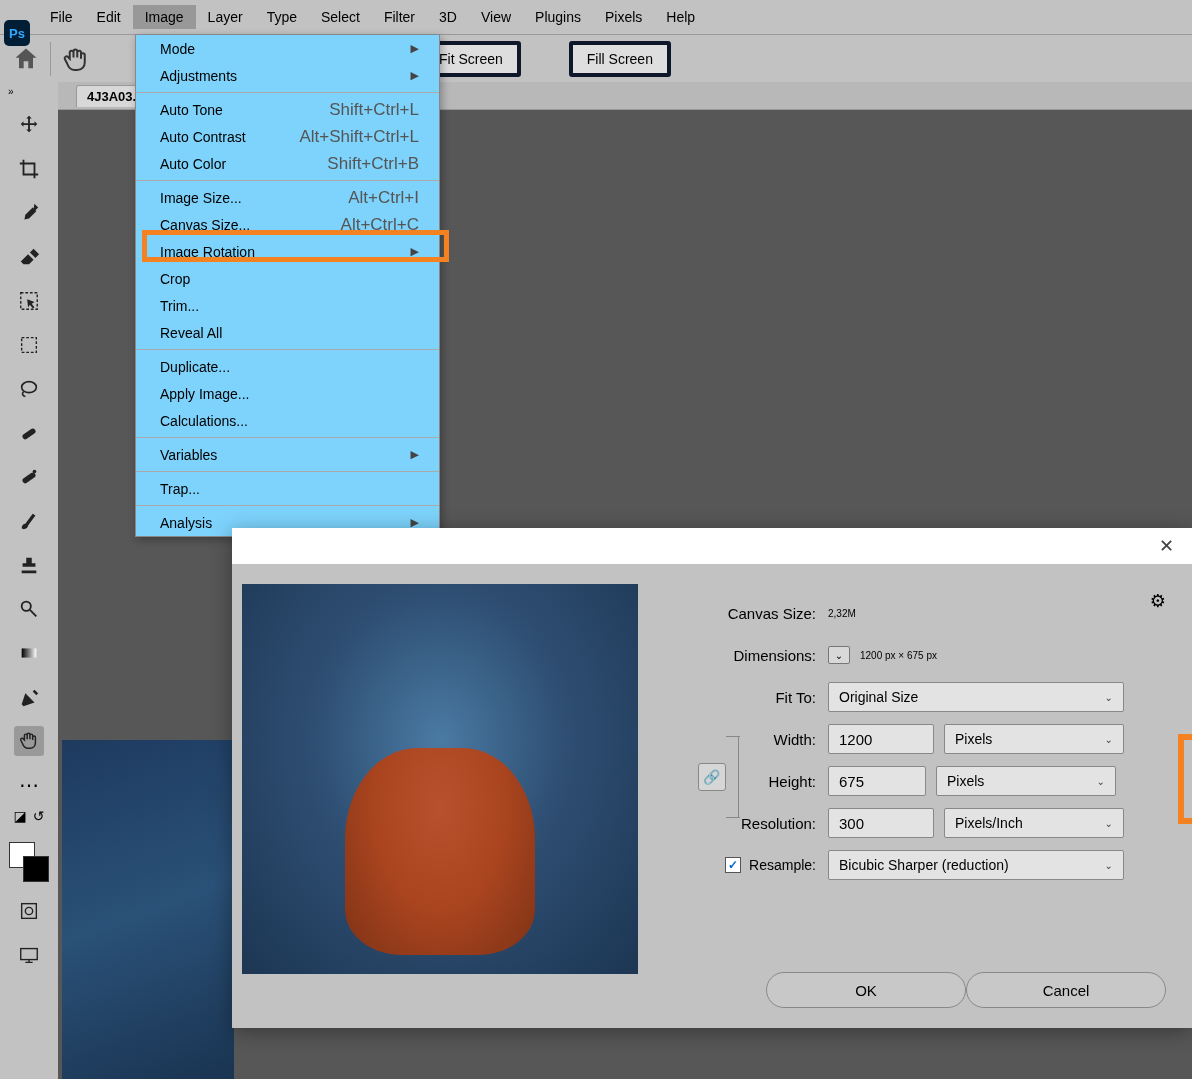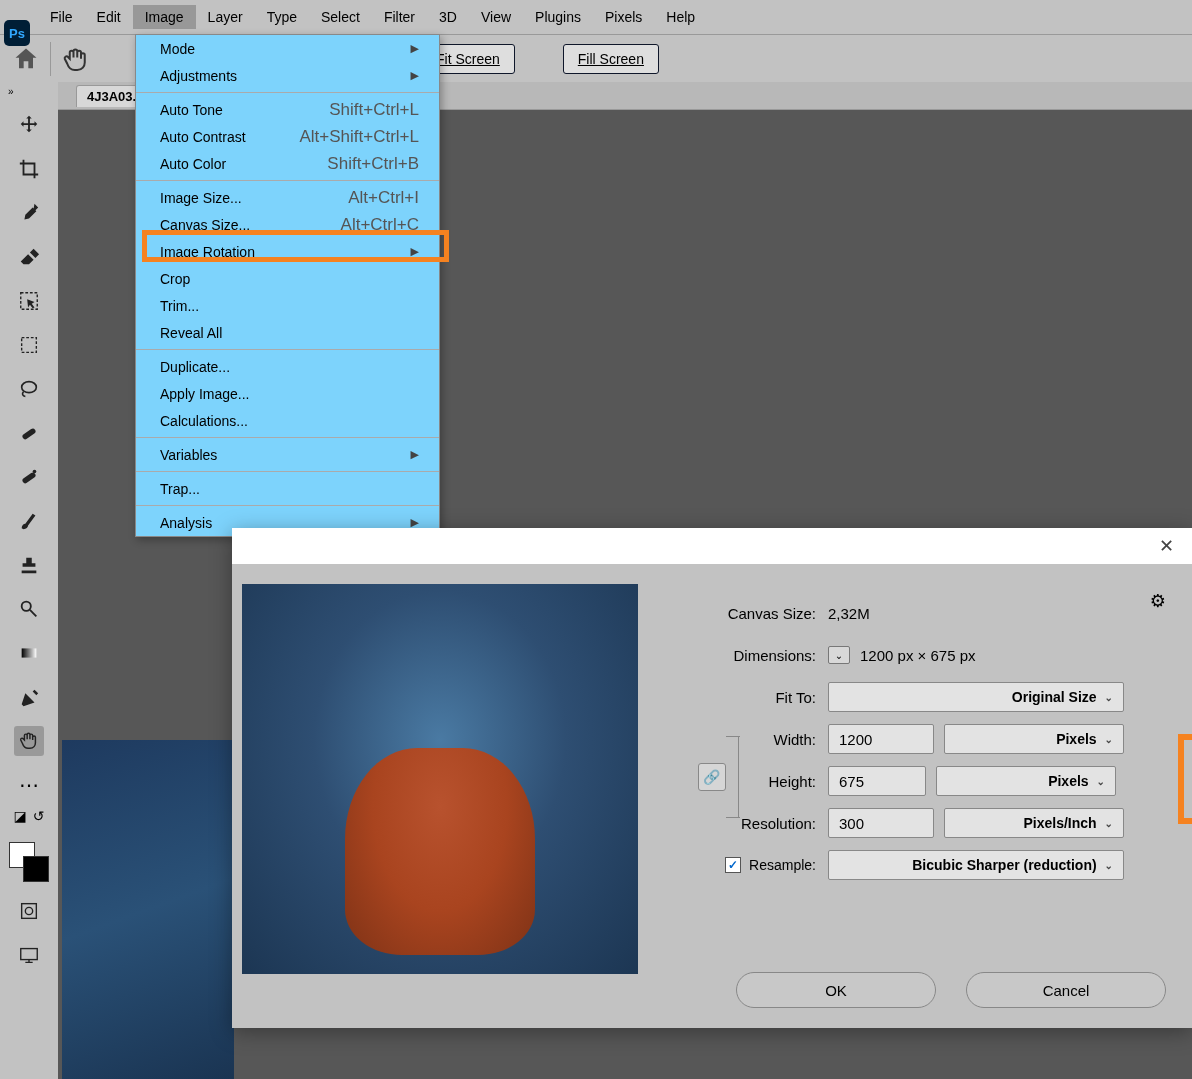--- a/index.html
+++ b/index.html
@@ -8,21 +8,21 @@
 
 .menubar { height: 34px; background: #c2c2c2; display: flex; align-items: center; padding: 0 4px; gap: 0; }
 .ps-logo { width: 26px; height: 26px; background: #001e36; border-radius: 5px; display:flex; align-items:center; justify-content:center; color:#31a8ff; font-weight:bold; font-size:13px; margin-right: 8px; margin-top: 32px;}
 .menu-item { padding: 4px 12px; cursor: default; }
 .menu-item.active { background: #989898; }
 
 
 .options-bar { height: 48px; background: #c2c2c2; border-top: 1px solid #999; display:flex; align-items:center; padding-left: 12px; gap: 10px; }
 .home-icon { width:28px; height:28px; display:flex; align-items:center; justify-content:center; }
 .hand-icon { width:30px; height:28px; }
-.opt-btn { background: #dedede; border: 1px solid #0f172a; border-radius: 3px; padding: 6px 14px; font-size:14px;text-decoration:underline; }
+.opt-btn { background: #dedede; border: 4px solid #0f172a; border-radius: 3px; padding: 6px 14px; font-size:14px; }
 
 
 .doc-tab-bar { height: 28px; display:flex; align-items:center; padding-left: 76px; background:#b8b8b8; border-bottom:1px solid #999;}
 .doc-tab { padding: 3px 10px; background:#d8d8d8; border:1px solid #999; border-bottom:none; font-size:13px; border-radius: 3px 3px 0 0; font-weight: bold;}
 
 
 .toolbar { position:absolute; left:0; top:82px; width:58px; background:#c2c2c2; height: 997px; display:flex; flex-direction:column; align-items:center; padding-top: 28px; gap: 14px; }
 .toolbar .expand { position:absolute; top:4px; left:8px; font-size:10px;}
 .tool { width:30px; height:30px; display:flex; align-items:center; justify-content:center; cursor:default; font-size:20px; border-radius:3px; }
 .tool.active { background: #999; }
@@ -48,32 +48,32 @@
 .dialog { position:absolute; left:232px; top:528px; width:960px; height:500px; background:#c2c2c2; box-shadow: 0 4px 20px rgba(0,0,0,0.35); }
 .dialog-header { height:36px; background:#fff; display:flex; justify-content:flex-end; align-items:center; padding: 0 18px;}
 .close-x { font-size:18px; color:#444; cursor:default; font-weight:300;}
 .dialog-body { display:flex; height:calc(100% - 36px); }
 .preview-pane { width:416px; display:flex; align-items:flex-start; justify-content:center; padding-top:20px;}
 .preview-img { width:396px; height:390px; background: radial-gradient(ellipse at 50% 40%, #4a7aa3 0%, #2e4e72 45%, #1c3653 100%); position:relative; overflow:hidden;}
 .preview-img::after{content:""; position:absolute; left:26%; top:42%; right:26%; bottom:5%; background: radial-gradient(ellipse at 50% 28%, #b8522e 0%, #a9441f 50%, #7e3216 100%); border-radius: 38% 38% 30% 30% / 44% 44% 22% 22%; }
 .controls-pane { flex:1; padding: 28px 26px 10px 10px; position:relative;}
 .ctrl-row { display:flex; align-items:center; height: 42px; }
 .ctrl-label { width:170px; text-align:right; padding-right: 12px; font-size:15px; }
-.ctrl-value { font-size:15px; }
+.ctrl-value { font-size:10px; }
 .dim-toggle { width:22px; height:18px; border:1px solid #777; background:#d8d8d8; border-radius:2px; display:inline-flex; align-items:center; justify-content:center; margin-right:10px; font-size:10px;}
 .select, .num-input { background:#e3e3e3; border:1px solid #888; border-radius:2px; height:30px; padding: 0 10px; font-size:15px; display:flex; align-items:center; }
-.select { justify-content:flex-end;font-weight:bold; }
+.select { justify-content:space-between; }
 .arrow-dn { font-size:10px; color:#444; margin-left:8px;}
 .gear { position:absolute; top:26px; right:26px; font-size:18px;}
 .link-bracket { position:absolute; left:50px; top:172px; width:30px; height:82px; }
 .link-box { width:28px; height:28px; border:1px solid #888; border-radius:3px; background:#d6d6d6; display:flex; align-items:center; justify-content:center; font-size:14px; position:absolute; left:0; top:27px;}
 .link-line { position:absolute; left:28px; width:14px; height:1px; background:#888; }
 .resample-check { width:16px; height:16px; border:1px solid #555; background:#fff; margin-right:8px; display:inline-flex; align-items:center; justify-content:center; color:#0066cc; font-size:12px; font-weight:bold;}
 .highlight-wh { position:absolute; left:530px; top:170px; width:374px; height:90px; border:6px solid #f58220; pointer-events:none;}
-.dlg-buttons { position:absolute; bottom:20px; right:26px; display:flex; gap:30px;}
+.dlg-buttons { position:absolute; bottom:20px; right:26px; display:flex; }
 .dlg-btn { width:200px; height:36px; border:1px solid #888; border-radius:18px; background:#c8c8c8; display:flex; align-items:center; justify-content:center; font-size:15px;}
 
 </style>
 </head>
 <body>
 
 <div class="menubar">
   <div class="ps-logo">Ps</div>
   <div class="menu-item">File</div>
   <div class="menu-item">Edit</div>

